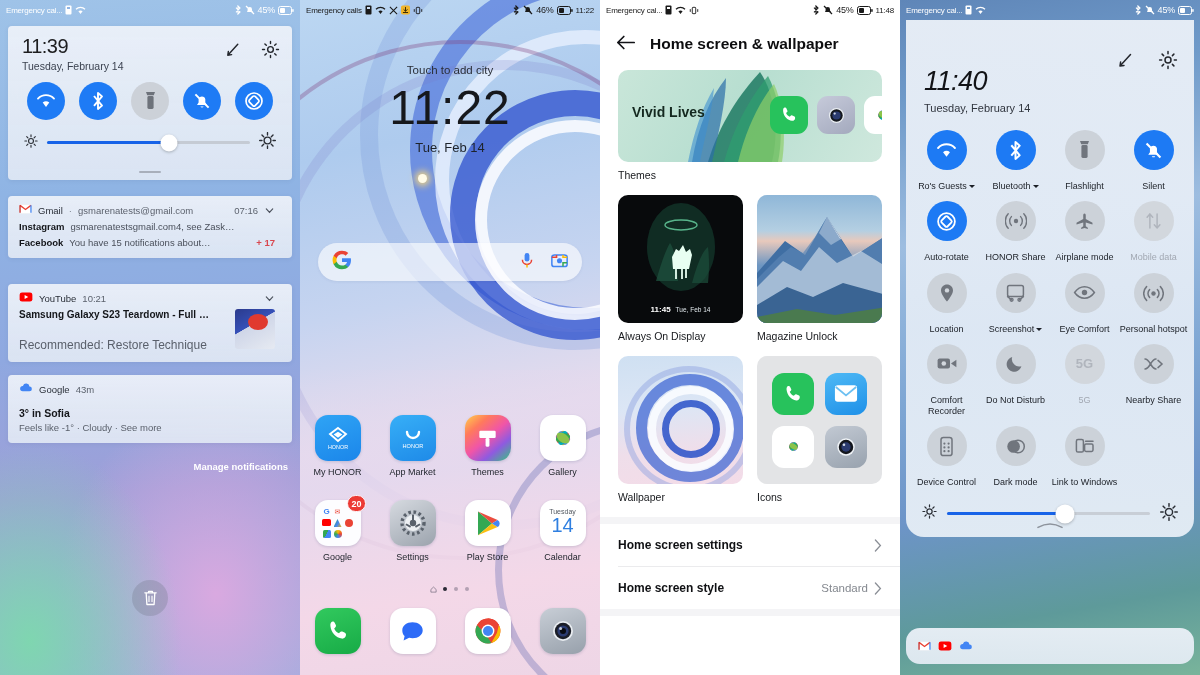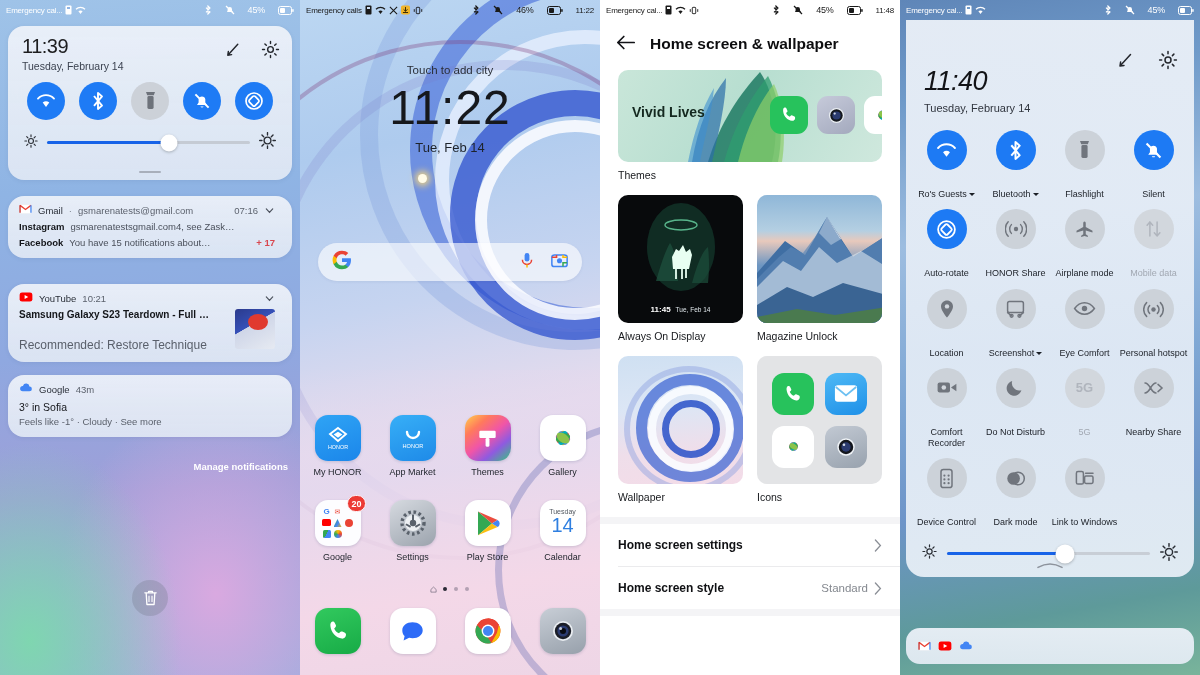--- a/index.html
+++ b/index.html
@@ -11,39 +11,39 @@
   .stage { position: relative; width: 1200px; height: 675px; display: flex; }
   .panel { position: relative; width: 300px; height: 675px; overflow: hidden; }
 
   
   .statusbar {
     position: absolute; top: 0; left: 0; right: 0; height: 20px;
     display: flex; align-items: center; justify-content: space-between;
     padding: 0 6px; font-size: 8.5px; z-index: 40;
   }
   .sb-left { display: flex; align-items: center; gap: 3px; }
-  .sb-right { display: flex; align-items: center; gap: 13px; }
+  .sb-right { display: flex; align-items: center; gap: 3px; }
   .sb-text { font-size: 8px; letter-spacing: -0.2px; }
   .sb-dark { color: #1a1a1a; }
   .sb-light { color: #ffffff; }
   .ic { display: inline-block; line-height: 0; }
   .batt-pct { font-size: 9px; font-weight: 500; }
 
   
   .p1-bg {
     position: absolute; inset: 0;
     background:
       radial-gradient(120% 70% at 10% 95%, #7fd6b0 0%, rgba(127,214,176,0) 42%),
       radial-gradient(110% 60% at 72% 88%, #d9a9e0 0%, rgba(217,169,224,0) 48%),
       linear-gradient(176deg, #9fc3e8 0%, #8fb4e4 28%, #8fa8e0 52%, #9e9fd8 72%, #97aedd 100%);
   }
   .p1-card {
     position: absolute; left: 8px; right: 8px;
     background: linear-gradient(180deg, rgba(238,242,249,0.93), rgba(226,233,244,0.9));
-    border-radius: 16px;
+    border-radius: 4px;
     box-shadow: 0 1px 4px rgba(60,80,120,0.10);
     backdrop-filter: blur(6px);
   }
   #qs-card { top: 26px; height: 154px; }
   .qs-head { position: relative; padding: 10px 14px 0 14px; }
   .qs-time { font-size: 20px; font-weight: 400; color: #1d1d1f; letter-spacing: -0.5px; line-height: 1.05; }
   .qs-date { font-size: 10.5px; color: #3c4350; margin-top: 3px; }
   .qs-actions { position: absolute; right: 12px; top: 14px; display: flex; gap: 18px; }
   .qs-toggles { display: flex; justify-content: space-around; padding: 10px 12px 0 12px; }
   .tog { width: 38px; height: 38px; border-radius: 50%; display: flex; align-items: center; justify-content: center; }
@@ -66,21 +66,21 @@
   .nl-title { font-weight: 700; color: #14161a; white-space: nowrap; }
   .nl-body { color: #4a505b; overflow: hidden; white-space: nowrap; text-overflow: ellipsis; flex: 1; }
   .nl-plus { color: #d8474f; font-weight: 600; font-size: 9.5px; white-space: nowrap; }
   .yt-row { display: flex; gap: 24px; align-items: flex-start; margin-top: 5px; }
   .yt-texts { flex: 1; min-width: 0; }
   .yt-title { font-weight: 700; font-size: 10px; color: #14161a; white-space: nowrap; overflow: hidden; text-overflow: ellipsis; }
   .yt-sub { font-size: 12px; color: #5a606b; margin-top: 18px; }
   .yt-thumb { width: 40px; height: 40px; border-radius: 3px; flex: none; overflow: hidden; position: relative;
     background: linear-gradient(150deg,#2b3a8c 0%, #3550b8 40%, #cfd6e8 41%, #e6eaf2 100%); }
   .yt-thumb .blob { position:absolute; width:20px; height:16px; border-radius:50%; background:#e03a2f; left:13px; top:5px; }
-  .g-title { font-weight: 400; font-size: 10.5px; color: #14161a; margin-top: 6px; }
+  .g-title { font-weight: 700; font-size: 10.5px; color: #14161a; margin-top: 12px; }
   .g-sub { font-size: 9.5px; color: #5a606b; margin-top: 3px; }
   .manage { position: absolute; right: 12px; font-size: 9.5px; font-weight: 700; color: #ffffff; }
   .trash { position: absolute; left: 50%; transform: translateX(-50%); width: 36px; height: 36px; border-radius: 50%;
     background: rgba(120,125,145,0.35); display: flex; align-items: center; justify-content: center; }
 
   
   .p2-bg { position: absolute; inset: 0;
     background: linear-gradient(168deg, #bcd7f2 0%, #aecbee 22%, #c6d4f0 44%, #e7dced 62%, #f2d9e6 78%, #efd7e8 100%); }
   .p2-swirl { position: absolute; inset: 0; overflow: hidden; }
   .swoosh { position: absolute; border-radius: 50%; }
@@ -128,21 +128,21 @@
   }
   .p4-actions { position: absolute; right: 16px; top: 30px; display: flex; gap: 22px; }
   .p4-time { font-size: 27px; font-weight: 300; color: #121317; letter-spacing: -0.5px; padding: 48px 0 0 18px; line-height: 1; font-style: italic; }
   .p4-date { font-size: 11px; color: #30353e; padding: 7px 0 0 18px; }
   .qgrid { display: grid; grid-template-columns: repeat(4,1fr); row-gap: 9px; padding: 16px 6px 0 6px; }
   .qcell { text-align: center; }
   .qc-ic { width: 40px; height: 40px; border-radius: 50%; margin: 0 auto; display: flex; align-items: center; justify-content: center; }
   .qc-ic.on { background: #1d7af4; }
   .qc-ic.off { background: #ccd2d9; }
   .qc-ic.dim { background: #d2d7dd; }
-  .qc-lbl { margin-top: 19px; font-size: 9px; line-height: 1.25; color: #1b1f26; }
+  .qc-lbl { margin-top: 11px; font-size: 9px; line-height: 1.25; color: #1b1f26; }
   .qc-lbl.dim { color: #a2a8b2; }
   .caret { display: inline-block; margin-left: 2px; border-left: 3px solid transparent; border-right: 3px solid transparent; border-top: 3.5px solid #1b1f26; vertical-align: 1px; }
   .p4-bright { display: flex; align-items: center; gap: 10px; padding: 14px 16px 0 16px; }
   .p4-arc { position: absolute; bottom: 4px; left: 50%; transform: translateX(-50%); }
   .p4-notifcard { position: absolute; left: 6px; right: 6px; top: 628px; height: 36px; border-radius: 14px;
     background: linear-gradient(180deg, rgba(236,241,248,0.94), rgba(230,237,246,0.92)); display: flex; align-items: center; gap: 7px; padding: 0 12px; }
 </style>
 </head>
 <body>
 

